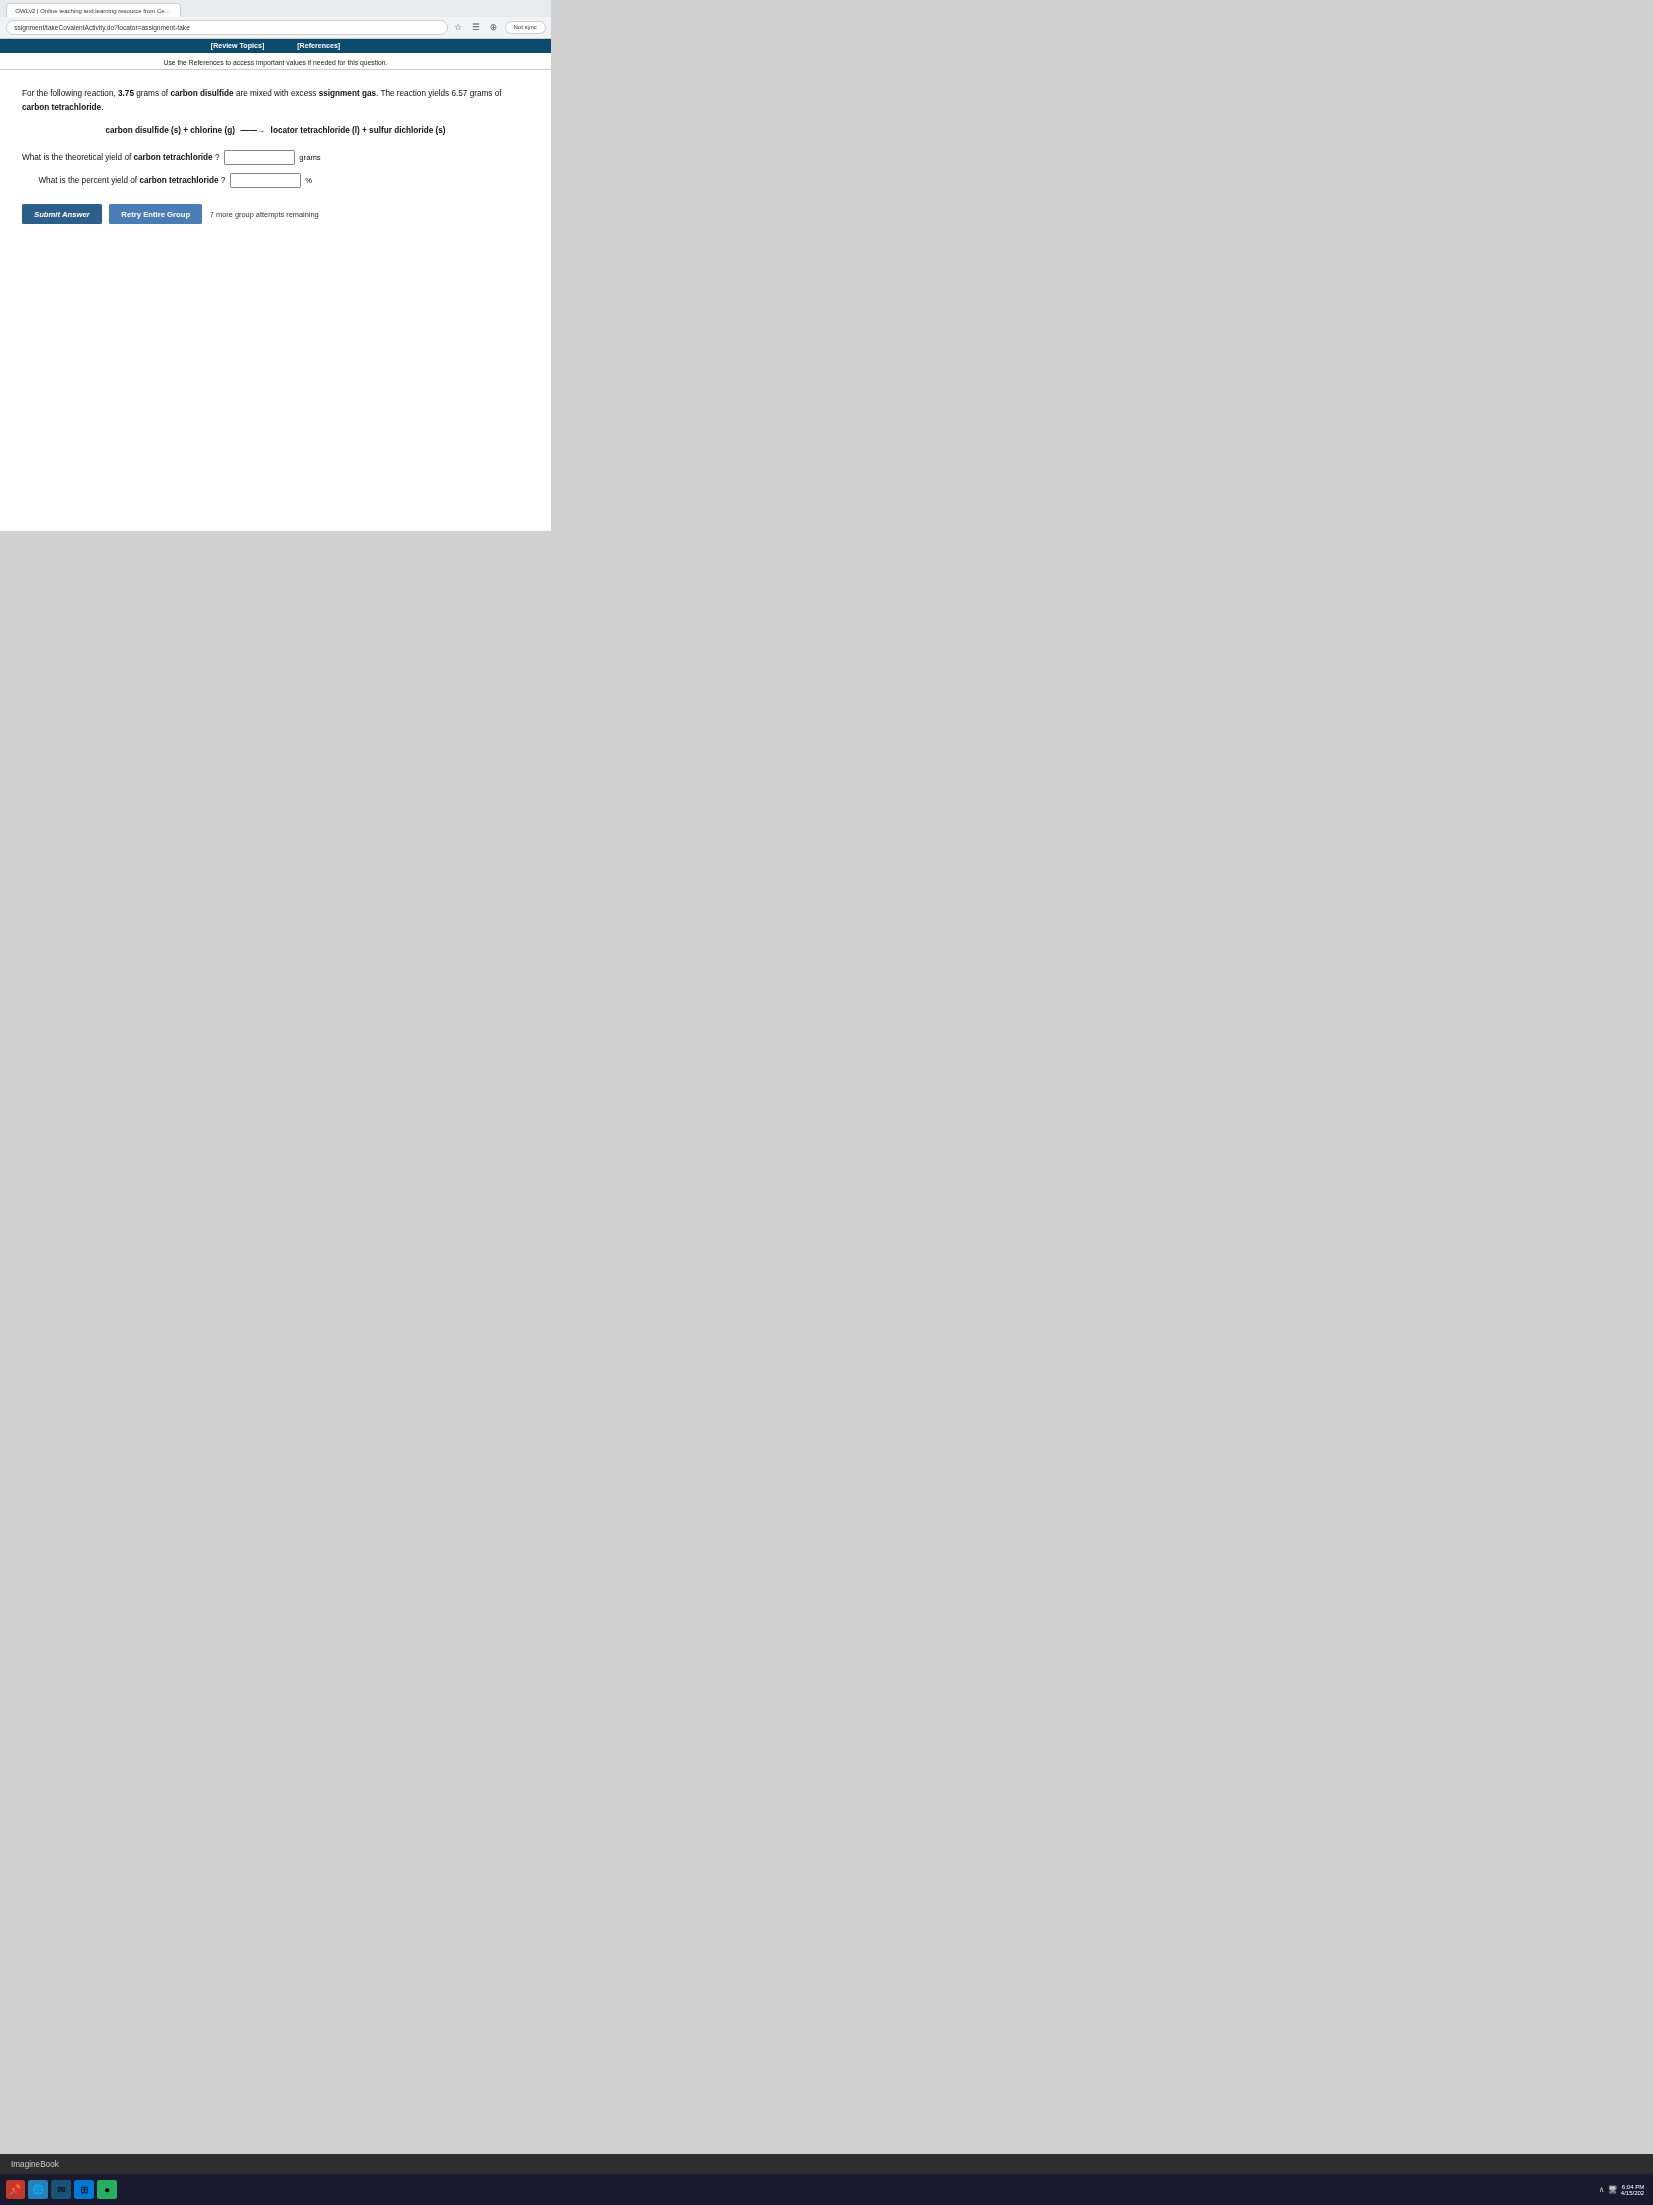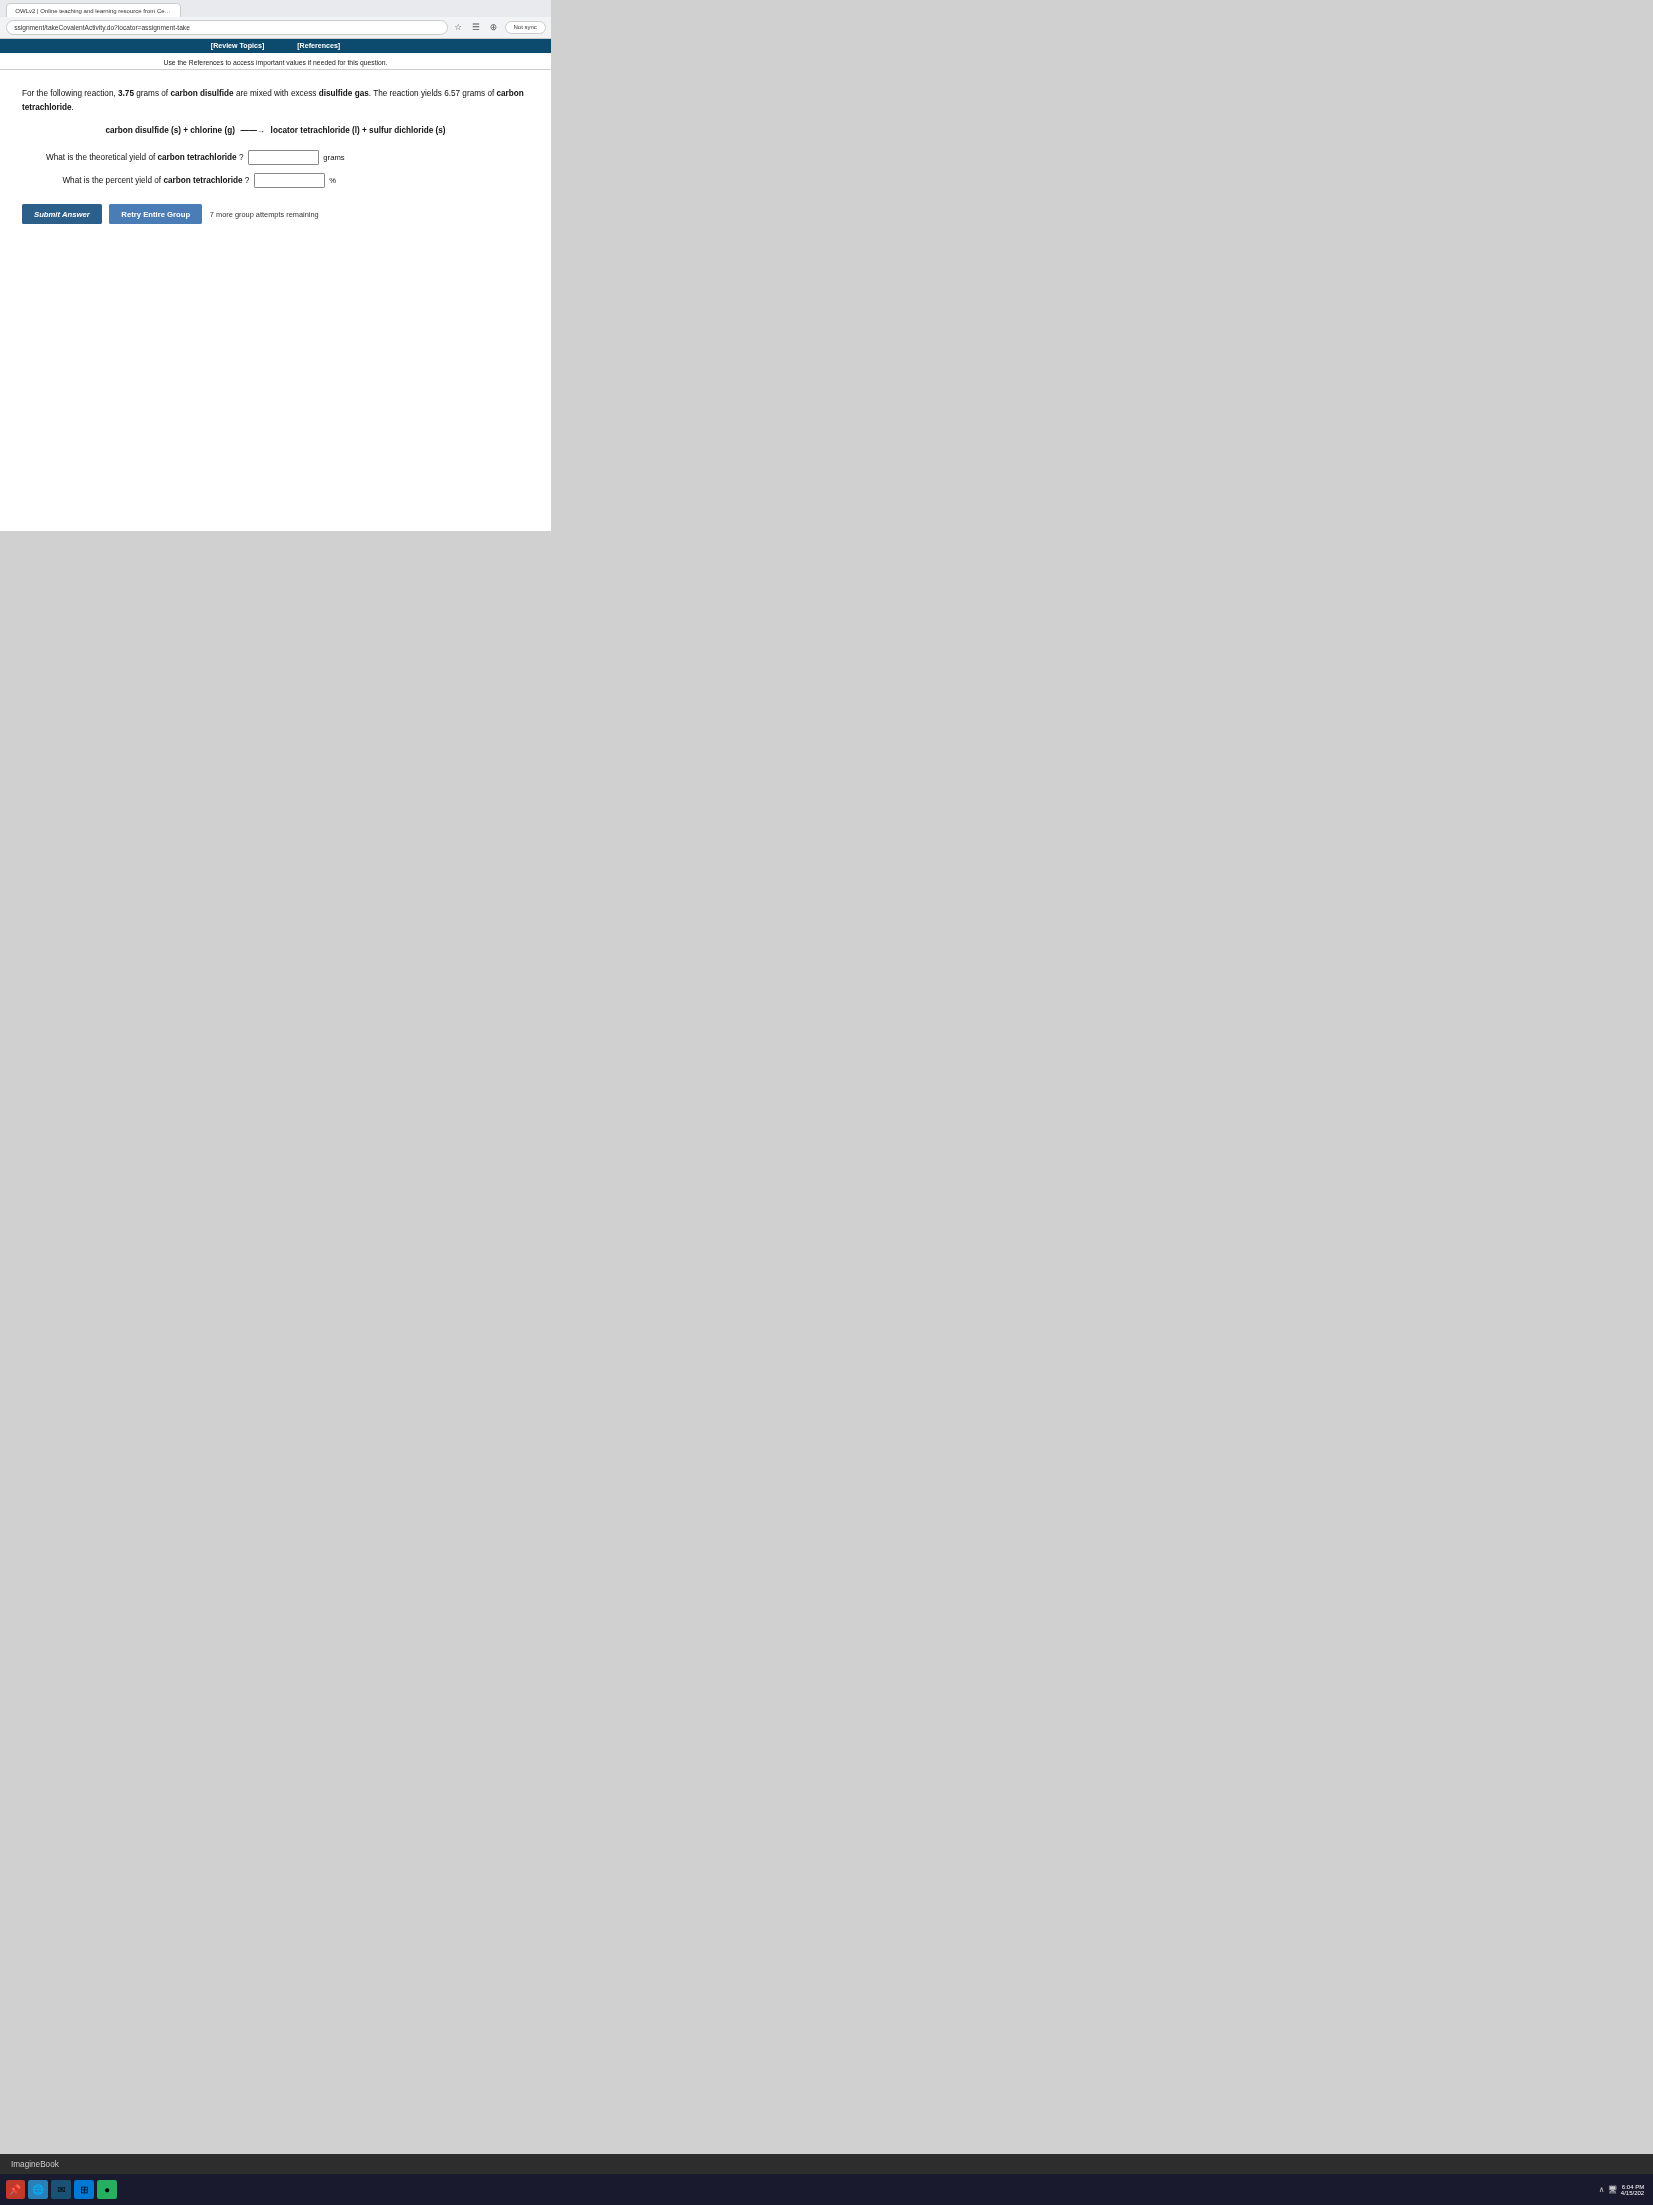--- a/index.html
+++ b/index.html
@@ -153,21 +153,20 @@
     .input-row {
       display: flex;
       align-items: center;
       margin-bottom: 7.7px;
       font-size: 8.2px;
       color: #111;
     }
 
     .input-row label {
       margin-right: 4.4px;
-      margin-left: 24px;
     }
 
     .answer-input {
       border: 0.5px solid #888;
       border-radius: 1.1px;
       width: 71px;
       height: 15.3px;
       padding: 1.1px 3.3px;
       font-size: 7.7px;
       margin-right: 4.4px;
@@ -313,21 +312,21 @@
   <div class="toolbar-strip">
     <button class="toolbar-link">[Review Topics]</button>
     <button class="toolbar-link">[References]</button>
   </div>
 
   <div class="references-note">Use the References to access important values if needed for this question.</div>
 
   <div class="question-area">
 
     <div class="question-text">
-      For the following reaction, <b>3.75</b> grams of <b>carbon disulfide</b> are mixed with excess <b>disulfide gas</b>. The reaction yields 6.57 grams of <b>carbon tetrachloride</b>.
+      For the following reaction, <b>3.75</b> grams of <b>carbon disulfide</b> are mixed with excess <b>ssignment gas</b>. The reaction yields 6.57 grams of <b>carbon tetrachloride</b>.
     </div>
 
     <div class="reaction-equation">
       <span>carbon disulfide (s) + chlorine (g)</span>
       <span class="arrow">——→</span>
       <span>locator tetrachloride (l) + sulfur dichloride (s)</span>
     </div>
 
     <div class="input-row">
       <label>

